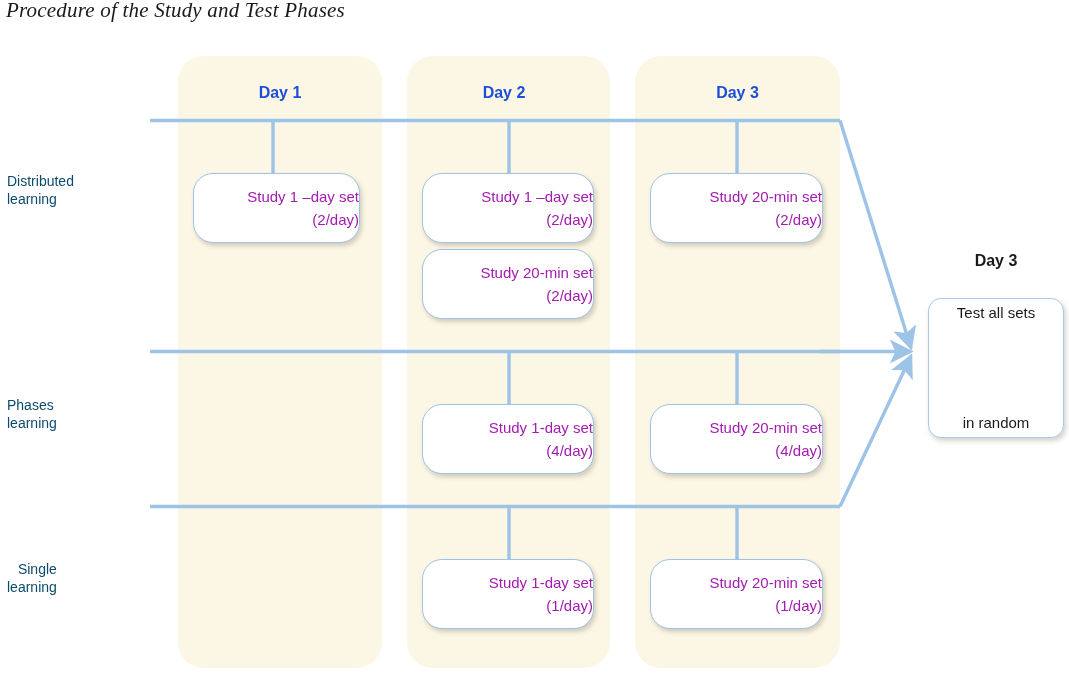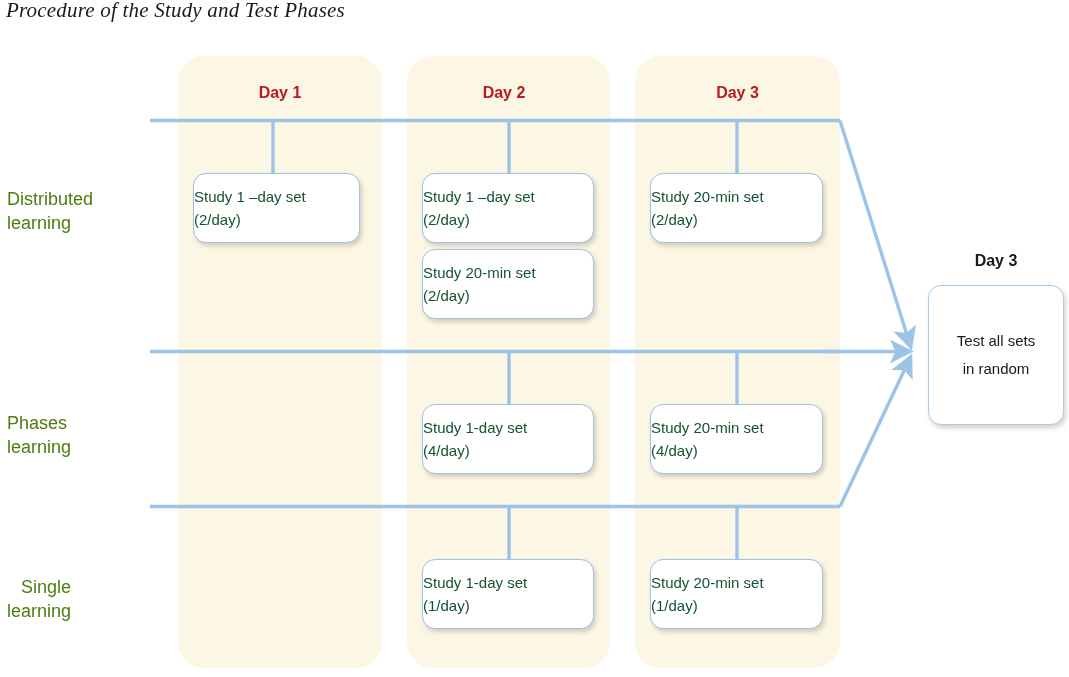--- a/index.html
+++ b/index.html
@@ -40,82 +40,82 @@
   .band {
     position: absolute;
     background: #FCF6E4;
     border-radius: 26px;
   }
 
   .day-header {
     position: absolute;
     font-size: 16px;
     font-weight: bold;
-    color: #b91c1c;
+    color: #1d4ed8;
     text-align: center;
     white-space: nowrap;
   }
 
   
   .row-label {
     position: absolute;
-    font-size: 18px;
-    color: #4d7c0f;
+    font-size: 14px;
+    color: #0c4a6e;
     line-height: 1.32;
     white-space: pre-line;
-    margin-top: 16px;
   }
 
   
   #connectors {
     position: absolute;
     left: 0; top: 0;
     width: 1069px;
     height: 677px;
     pointer-events: none;
   }
 
   
   .study-box {
     position: absolute;
     background: #FFFFFF;
     border: 1.5px solid #9DC3E6;
-    border-radius: 13px;
+    border-radius: 20px;
     box-shadow: 2px 3px 4px rgba(120,110,90,0.30);
     display: flex;
     flex-direction: column;
-    align-items: flex-start;
+    align-items: flex-end;
     justify-content: center;
     box-sizing: border-box;
     font-size: 15px;
-    color: #14532d;
+    color: #a21caf;
     line-height: 1.55;
   }
   .study-box .l1,
   .study-box .l2 {
     display: block;
     white-space: nowrap;
     text-align: center;
   }
 
   
   .test-box {
     position: absolute;
     background: #FFFFFF;
     border: 1.5px solid #A9CCE8;
     border-radius: 13px;
     box-shadow: 2px 3px 5px rgba(120,110,90,0.30);
     display: flex;
     flex-direction: column;
     align-items: center;
-    justify-content: center;
+    justify-content: space-between;
     box-sizing: border-box;
     font-size: 15px;
     color: #1a1a1a;
     line-height: 1.9;
+    margin-top: 13px;
   }
   .test-box .l1,
   .test-box .l2 {
     display: block;
     white-space: nowrap;
     text-align: center;
   }
 
   .test-header {
     position: absolute;

